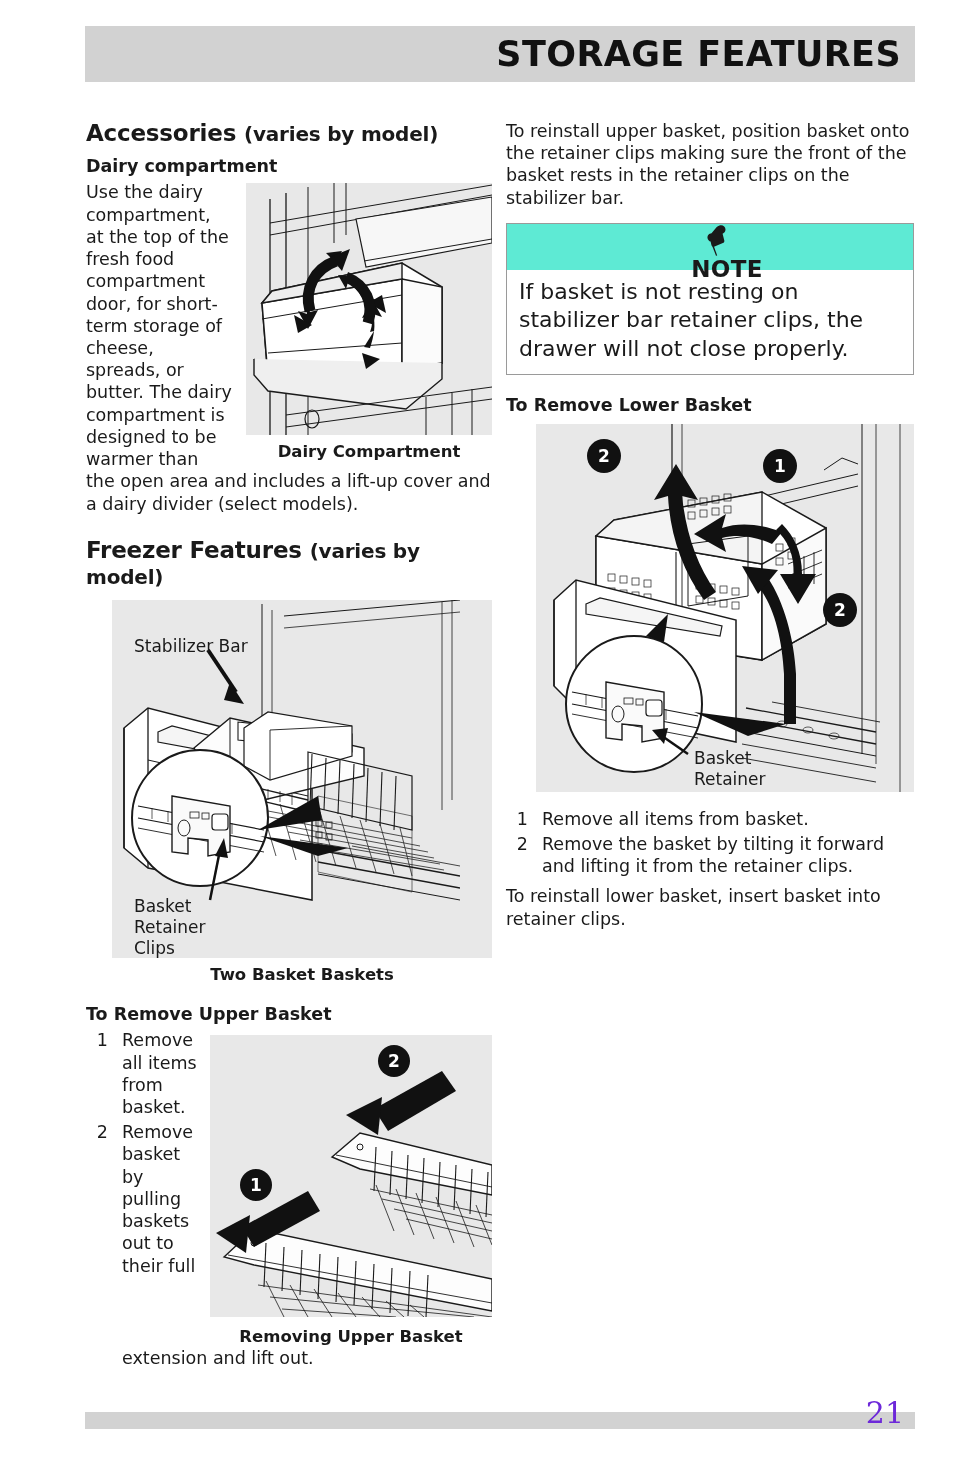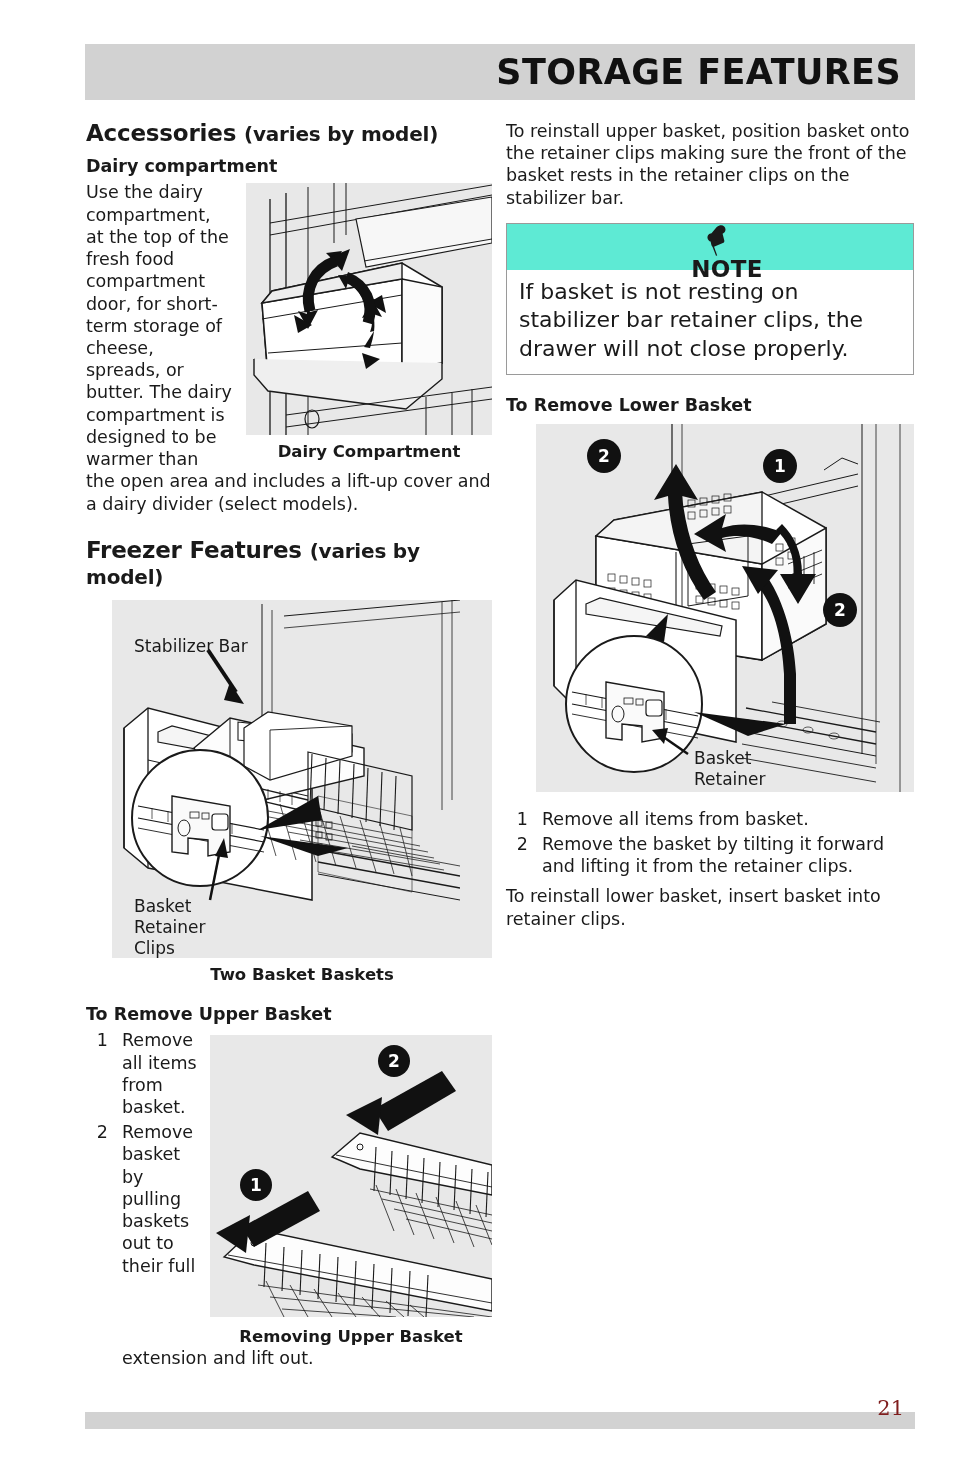--- a/index.html
+++ b/index.html
@@ -13,21 +13,21 @@
     position: relative;
     font-family: "DejaVu Sans", "Liberation Sans", sans-serif;
     color: #1a1a1a;
     overflow: hidden;
   }
 
   
   .page-header {
     position: absolute;
     left: 85px;
-    top: 44px;
+    top: 26px;
     width: 830px;
     height: 56px;
     background: #d2d2d2;
     display: flex;
     align-items: center;
     justify-content: flex-end;
   }
   .page-header .title {
     font-size: 35px;
     font-weight: bold;
@@ -145,22 +145,22 @@
     top: 1412px;
     width: 830px;
     height: 17px;
     background: #d2d2d2;
   }
   .page-number {
     position: absolute;
     right: 50px;
     top: 1398px;
     font-family: "DejaVu Serif", "Liberation Serif", serif;
-    font-size: 21px;
-    color: #7f1d1d;
+    font-size: 30px;
+    color: #6d28d9;
     line-height: 1;
   }
 
   svg { display: block; }
   .lbl {
     font-family: "DejaVu Sans", "Liberation Sans", sans-serif;
     font-size: 17px;
     fill: #1a1a1a;
   }
   .badgetxt {

